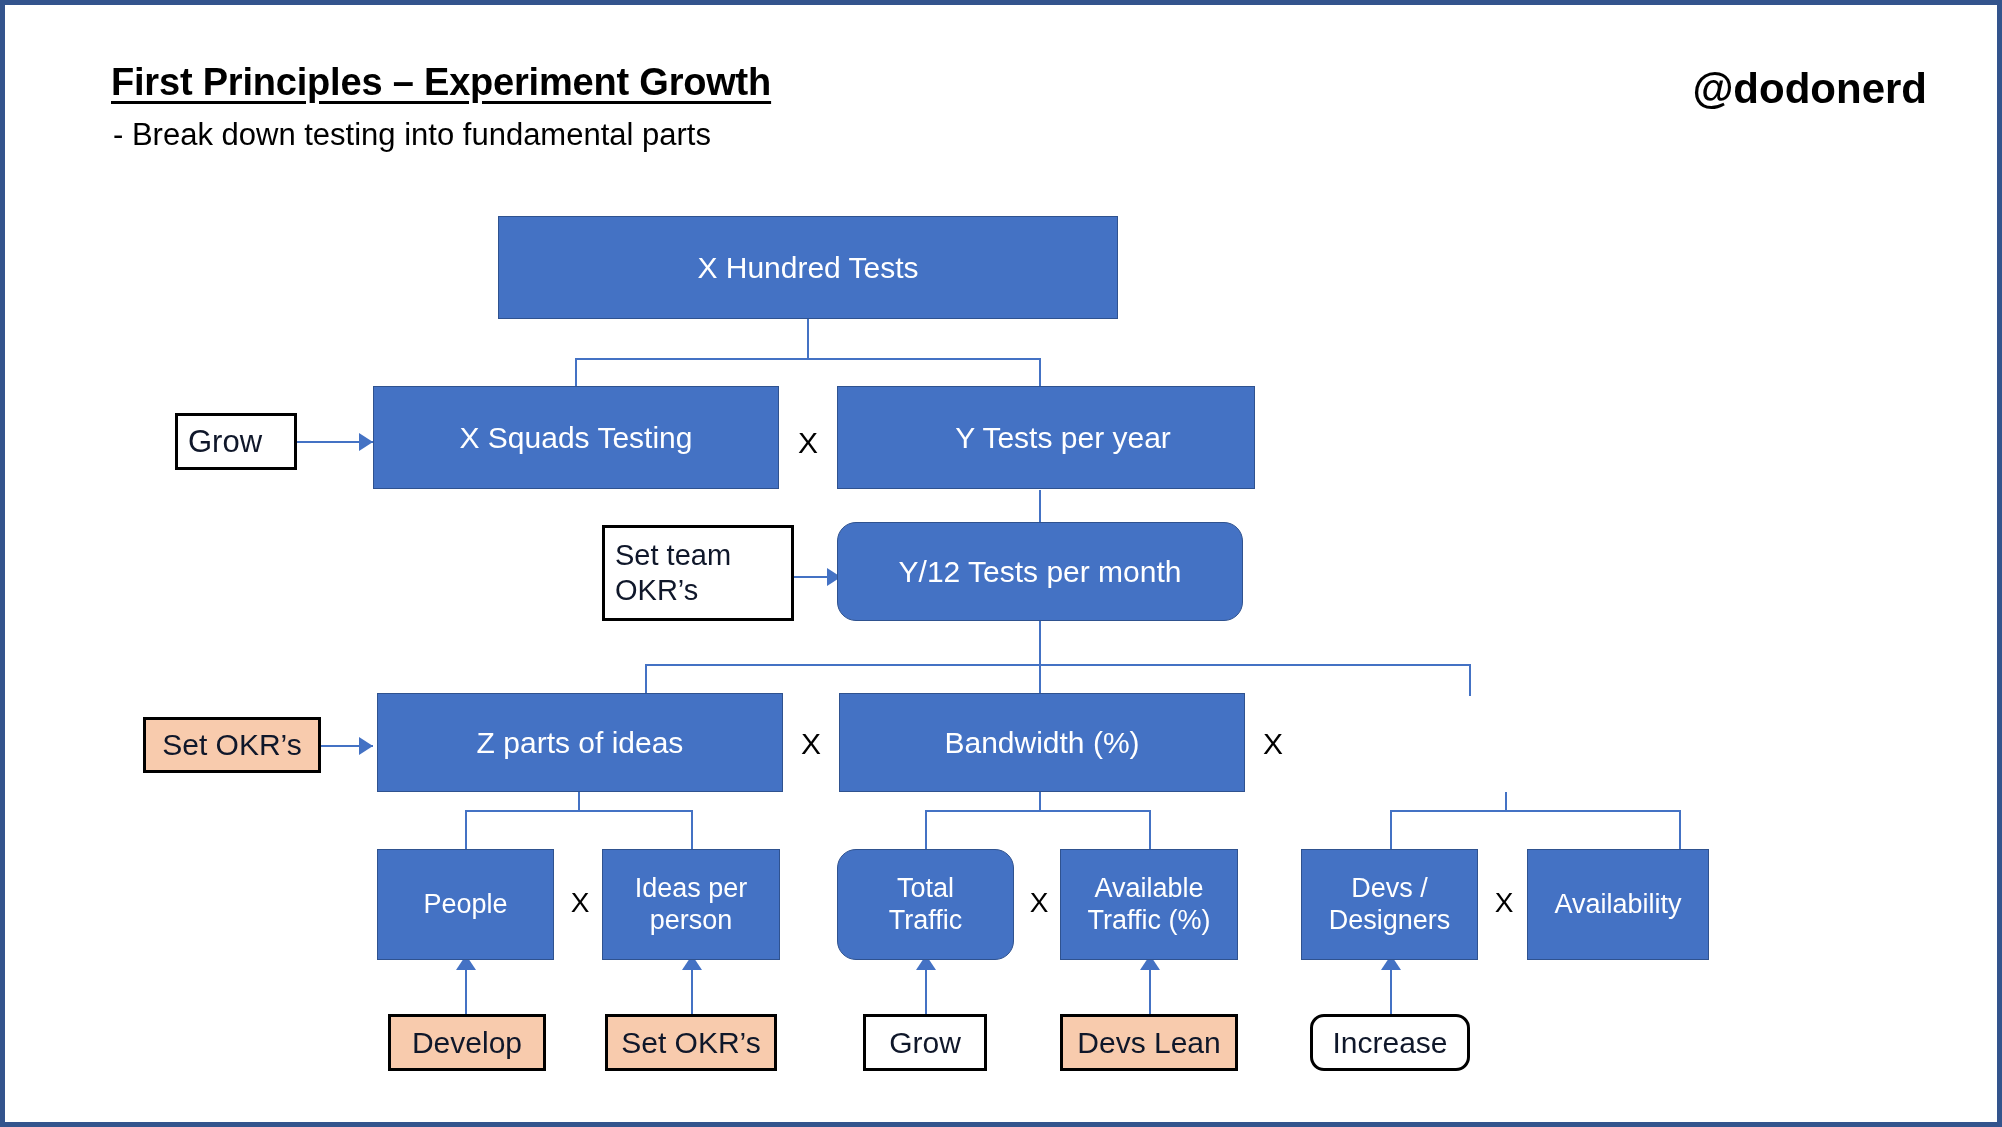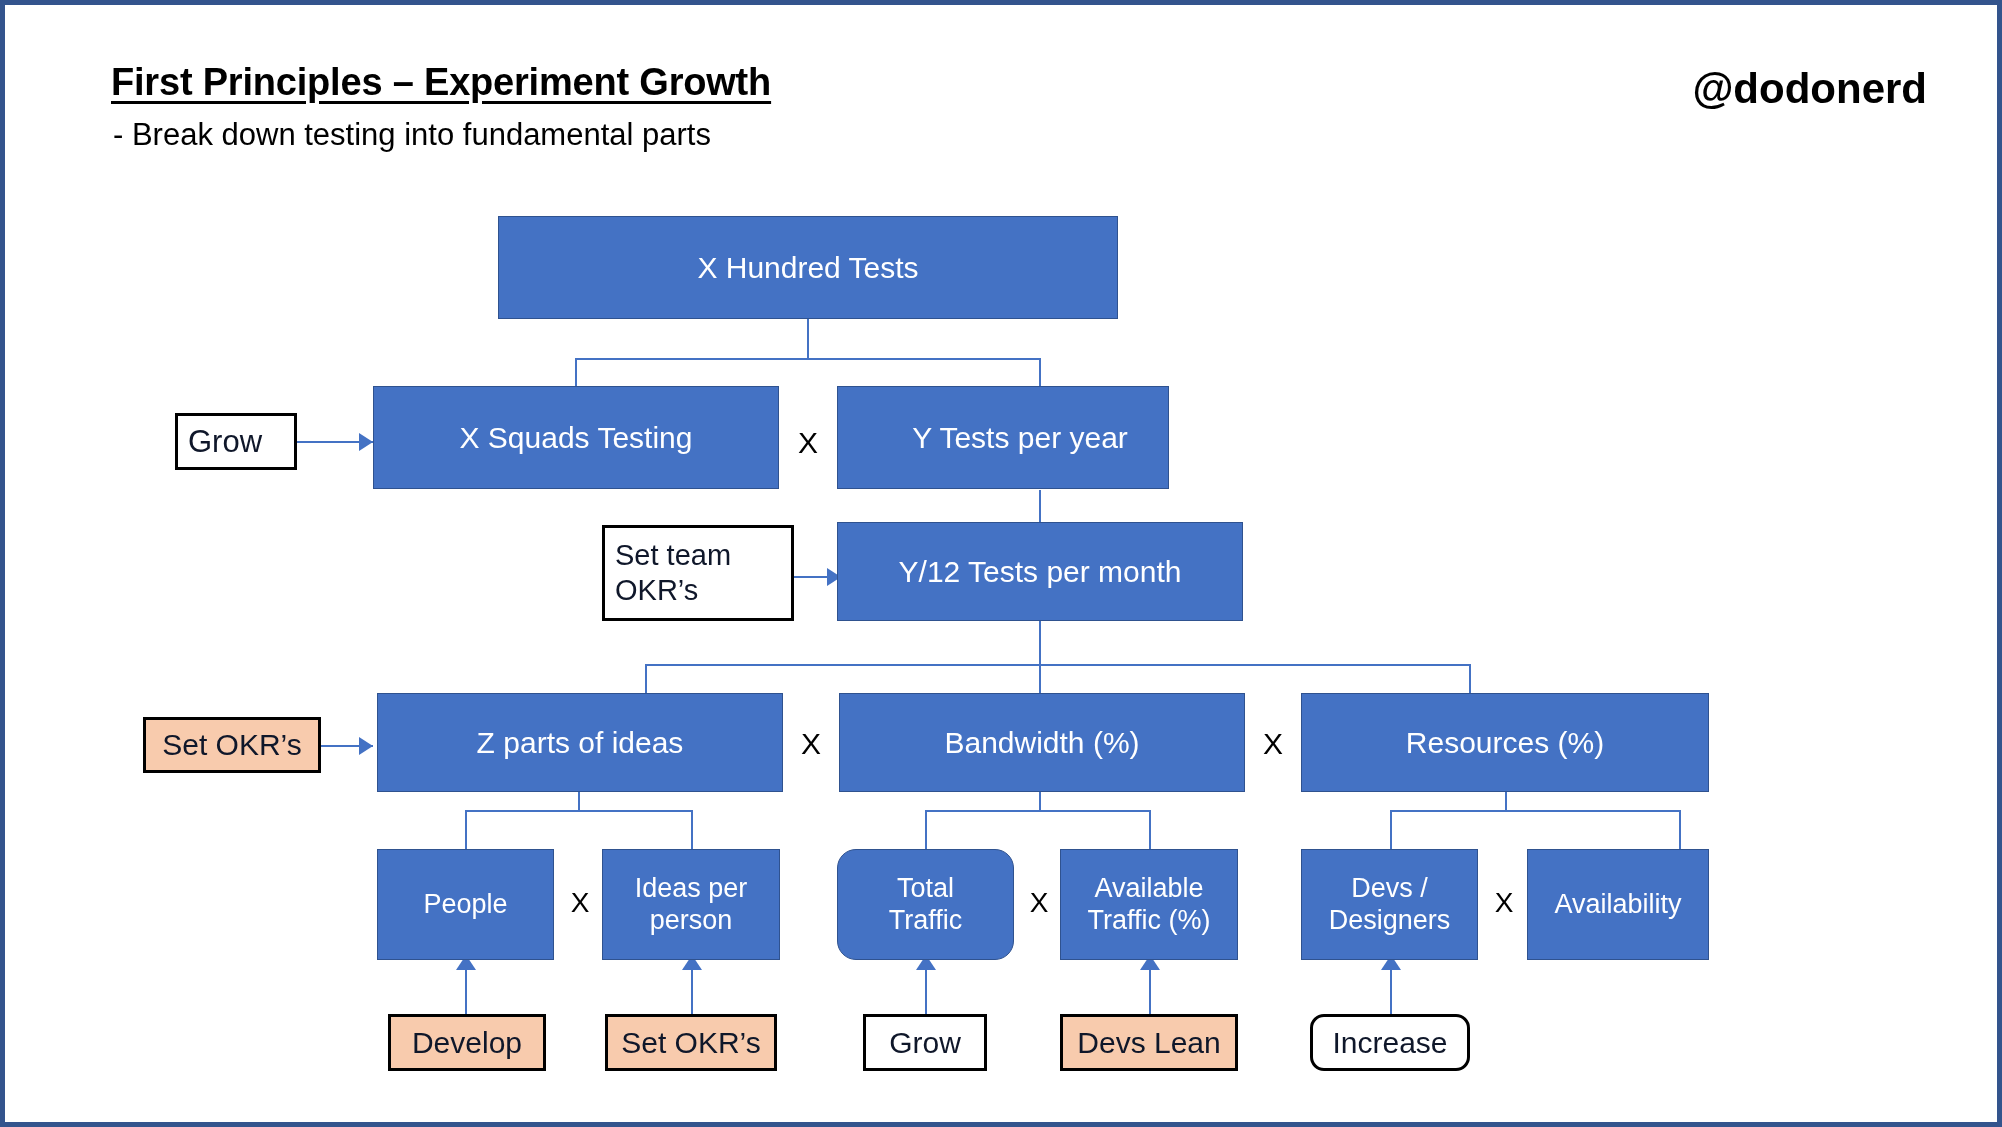--- a/index.html
+++ b/index.html
@@ -172,43 +172,40 @@
   <div class="bbox" style="left:493px; top:211px; width:620px; height:103px; font-size:30px;">
     <span>X Hundred Tests</span>
   </div>
 
   <div class="bbox" style="left:368px; top:381px; width:406px; height:103px; font-size:30px;">
     <span>X Squads Testing</span>
   </div>
   <div class="xsep" style="left:783px; top:421px; width:40px;">
     <span>X</span>
   </div>
-  <div class="bbox" style="left:832px; top:381px; width:332px; height:103px; font-size:30px;padding-left:40px;">
+  <div class="bbox" style="left:832px; top:381px; width:418px; height:103px; font-size:30px;padding-left:40px;">
     <span>Y Tests per year</span>
   </div>
 
-  <div class="bbox" style="left:832px; top:517px; width:406px; height:99px; font-size:30px;">
+  <div class="bbox" style="left:832px; top:517px; width:406px; height:99px; font-size:30px;border-radius:19px;">
     <span>Y/12 Tests per month</span>
   </div>
 
   <div class="bbox" style="left:372px; top:688px; width:406px; height:99px; font-size:30px;">
     <span>Z parts of ideas</span>
   </div>
   <div class="xsep" style="left:786px; top:722px; width:40px;">
     <span>X</span>
   </div>
   <div class="bbox" style="left:834px; top:688px; width:406px; height:99px; font-size:30px;">
     <span>Bandwidth (%)</span>
   </div>
   <div class="xsep" style="left:1248px; top:722px; width:40px;">
     <span>X</span>
   </div>
-  <div class="bbox" style="left:1296px; top:688px; width:408px; height:99px; font-size:30px;">
-    <span>Resources (%)</span>
-  </div>
 
   <div class="bbox" style="left:372px; top:844px; width:177px; height:111px; font-size:27px;">
     <span>People</span>
   </div>
   <div class="xsep" style="left:555px; top:882px; width:40px; font-size:28px;">
     <span>X</span>
   </div>
   <div class="bbox" style="left:597px; top:844px; width:178px; height:111px; font-size:27px;">
     <div>
       <span>Ideas per</span>

